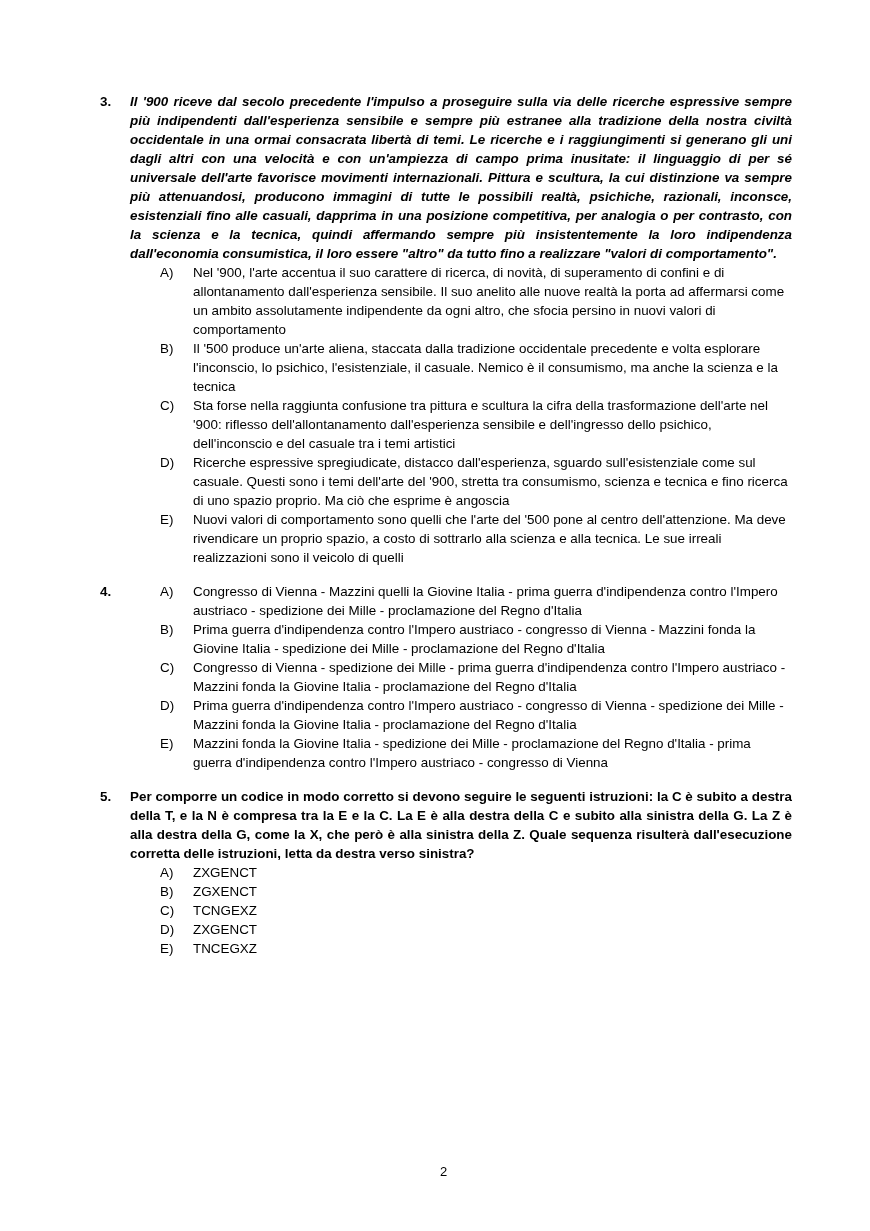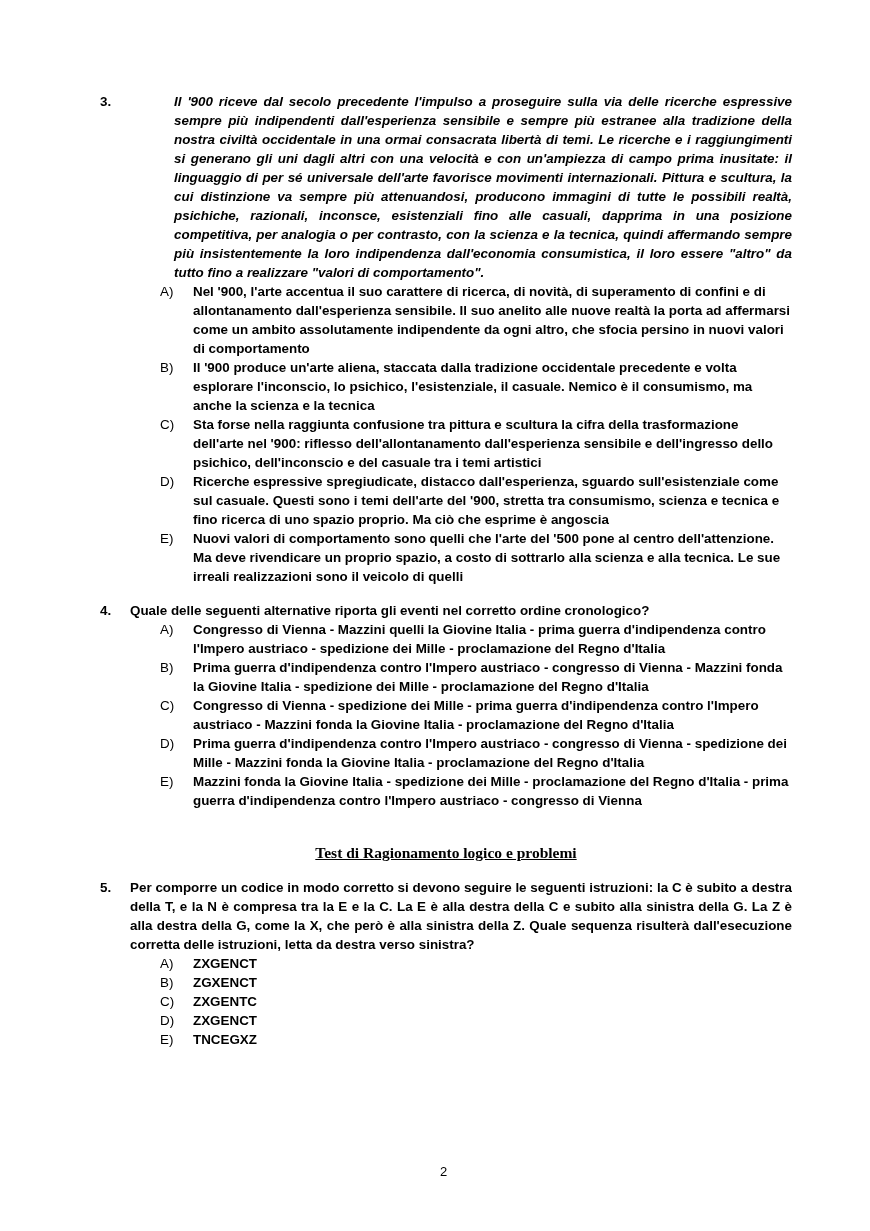--- a/index.html
+++ b/index.html
@@ -29,26 +29,25 @@
     flex: 0 0 30px;
     font-weight: bold;
   }
   .q-body { flex: 1 1 auto; min-width: 0; }
   .q-title { font-weight: bold; }
   .q-title.justified { text-align: justify; }
   .passage {
     font-weight: bold;
     font-style: italic;
     text-align: justify;
-    margin-left: 44px;
   }
   .options { margin-left: 30px; list-style: none; }
   .opt { display: flex; align-items: flex-start; }
   .opt-letter { flex: 0 0 33px; }
-  .opt-text { flex: 1 1 auto; min-width: 0; font-weight: bold; }
+  .opt-text { flex: 1 1 auto; min-width: 0; }
   .section-heading {
     margin: 32px 0 14px 0;
     text-align: center;
     font-family: "Liberation Serif", "DejaVu Serif", serif;
     font-size: 15.5px;
     line-height: 22px;
     font-weight: bold;
     text-decoration: underline;
   }
   .page-number {
@@ -67,42 +66,41 @@
     <span class="q-num">3.</span>
     <div class="q-body">
       <p class="passage">Il '900 riceve dal secolo precedente l'impulso a proseguire sulla via delle ricerche espressive sempre più indipendenti dall'esperienza sensibile e sempre più estranee alla tradizione della nostra civiltà occidentale in una ormai consacrata libertà di temi. Le ricerche e i raggiungimenti si generano gli uni dagli altri con una velocità e con un'ampiezza di campo prima inusitate: il linguaggio di per sé universale dell'arte favorisce movimenti internazionali. Pittura e scultura, la cui distinzione va sempre più attenuandosi, producono immagini di tutte le possibili realtà, psichiche, razionali, inconsce, esistenziali fino alle casuali, dapprima in una posizione competitiva, per analogia o per contrasto, con la scienza e la tecnica, quindi affermando sempre più insistentemente la loro indipendenza dall'economia consumistica, il loro essere "altro" da tutto fino a realizzare "valori di comportamento".</p>
       <ul class="options">
         <li class="opt">
           <span class="opt-letter">A)</span>
           <span class="opt-text">Nel '900, l'arte accentua il suo carattere di ricerca, di novità, di superamento di confini e di allontanamento dall'esperienza sensibile. Il suo anelito alle nuove realtà la porta ad affermarsi come un ambito assolutamente indipendente da ogni altro, che sfocia persino in nuovi valori di comportamento</span>
         </li>
         <li class="opt">
           <span class="opt-letter">B)</span>
-          <span class="opt-text">Il '900 produce un'arte aliena, staccata dalla tradizione occidentale precedente e volta esplorare l'inconscio, lo psichico, l'esistenziale, il casuale. Nemico è il consumismo, ma anche la scienza e la tecnica</span>
+          <span class="opt-text">Il '500 produce un'arte aliena, staccata dalla tradizione occidentale precedente e volta esplorare l'inconscio, lo psichico, l'esistenziale, il casuale. Nemico è il consumismo, ma anche la scienza e la tecnica</span>
         </li>
         <li class="opt">
           <span class="opt-letter">C)</span>
           <span class="opt-text">Sta forse nella raggiunta confusione tra pittura e scultura la cifra della trasformazione dell'arte nel '900: riflesso dell'allontanamento dall'esperienza sensibile e dell'ingresso dello psichico, dell'inconscio e del casuale tra i temi artistici</span>
         </li>
         <li class="opt">
           <span class="opt-letter">D)</span>
           <span class="opt-text">Ricerche espressive spregiudicate, distacco dall'esperienza, sguardo sull'esistenziale come sul casuale. Questi sono i temi dell'arte del '900, stretta tra consumismo, scienza e tecnica e fino ricerca di uno spazio proprio. Ma ciò che esprime è angoscia</span>
         </li>
         <li class="opt">
           <span class="opt-letter">E)</span>
           <span class="opt-text">Nuovi valori di comportamento sono quelli che l'arte del '500 pone al centro dell'attenzione. Ma deve rivendicare un proprio spazio, a costo di sottrarlo alla scienza e alla tecnica. Le sue irreali realizzazioni sono il veicolo di quelli</span>
         </li>
       </ul>
     </div>
   </section>
 
   <section class="question">
     <span class="q-num">4.</span>
     <div class="q-body">
-      <div class="q-title">Quale delle seguenti alternative riporta gli eventi nel corretto ordine cronologico?</div>
       <ul class="options">
         <li class="opt">
           <span class="opt-letter">A)</span>
           <span class="opt-text">Congresso di Vienna - Mazzini quelli la Giovine Italia - prima guerra d'indipendenza contro l'Impero austriaco - spedizione dei Mille - proclamazione del Regno d'Italia</span>
         </li>
         <li class="opt">
           <span class="opt-letter">B)</span>
           <span class="opt-text">Prima guerra d'indipendenza contro l'Impero austriaco - congresso di Vienna - Mazzini fonda la Giovine Italia - spedizione dei Mille - proclamazione del Regno d'Italia</span>
         </li>
         <li class="opt">
@@ -114,38 +112,37 @@
           <span class="opt-text">Prima guerra d'indipendenza contro l'Impero austriaco - congresso di Vienna - spedizione dei Mille - Mazzini fonda la Giovine Italia - proclamazione del Regno d'Italia</span>
         </li>
         <li class="opt">
           <span class="opt-letter">E)</span>
           <span class="opt-text">Mazzini fonda la Giovine Italia - spedizione dei Mille - proclamazione del Regno d'Italia - prima guerra d'indipendenza contro l'Impero austriaco - congresso di Vienna</span>
         </li>
       </ul>
     </div>
   </section>
 
-  <h2 class="section-heading">Test di Ragionamento logico e problemi</h2>
 
   <section class="question">
     <span class="q-num">5.</span>
     <div class="q-body">
       <div class="q-title justified">Per comporre un codice in modo corretto si devono seguire le seguenti istruzioni: la C è subito a destra della T, e la N è compresa tra la E e la C. La E è alla destra della C e subito alla sinistra della G. La Z è alla destra della G, come la X, che però è alla sinistra della Z. Quale sequenza risulterà dall'esecuzione corretta delle istruzioni, letta da destra verso sinistra?</div>
       <ul class="options">
         <li class="opt">
           <span class="opt-letter">A)</span>
           <span class="opt-text">ZXGENCT</span>
         </li>
         <li class="opt">
           <span class="opt-letter">B)</span>
           <span class="opt-text">ZGXENCT</span>
         </li>
         <li class="opt">
           <span class="opt-letter">C)</span>
-          <span class="opt-text">ZXGENTC</span>
+          <span class="opt-text">TCNGEXZ</span>
         </li>
         <li class="opt">
           <span class="opt-letter">D)</span>
           <span class="opt-text">ZXGENCT</span>
         </li>
         <li class="opt">
           <span class="opt-letter">E)</span>
           <span class="opt-text">TNCEGXZ</span>
         </li>
       </ul>

